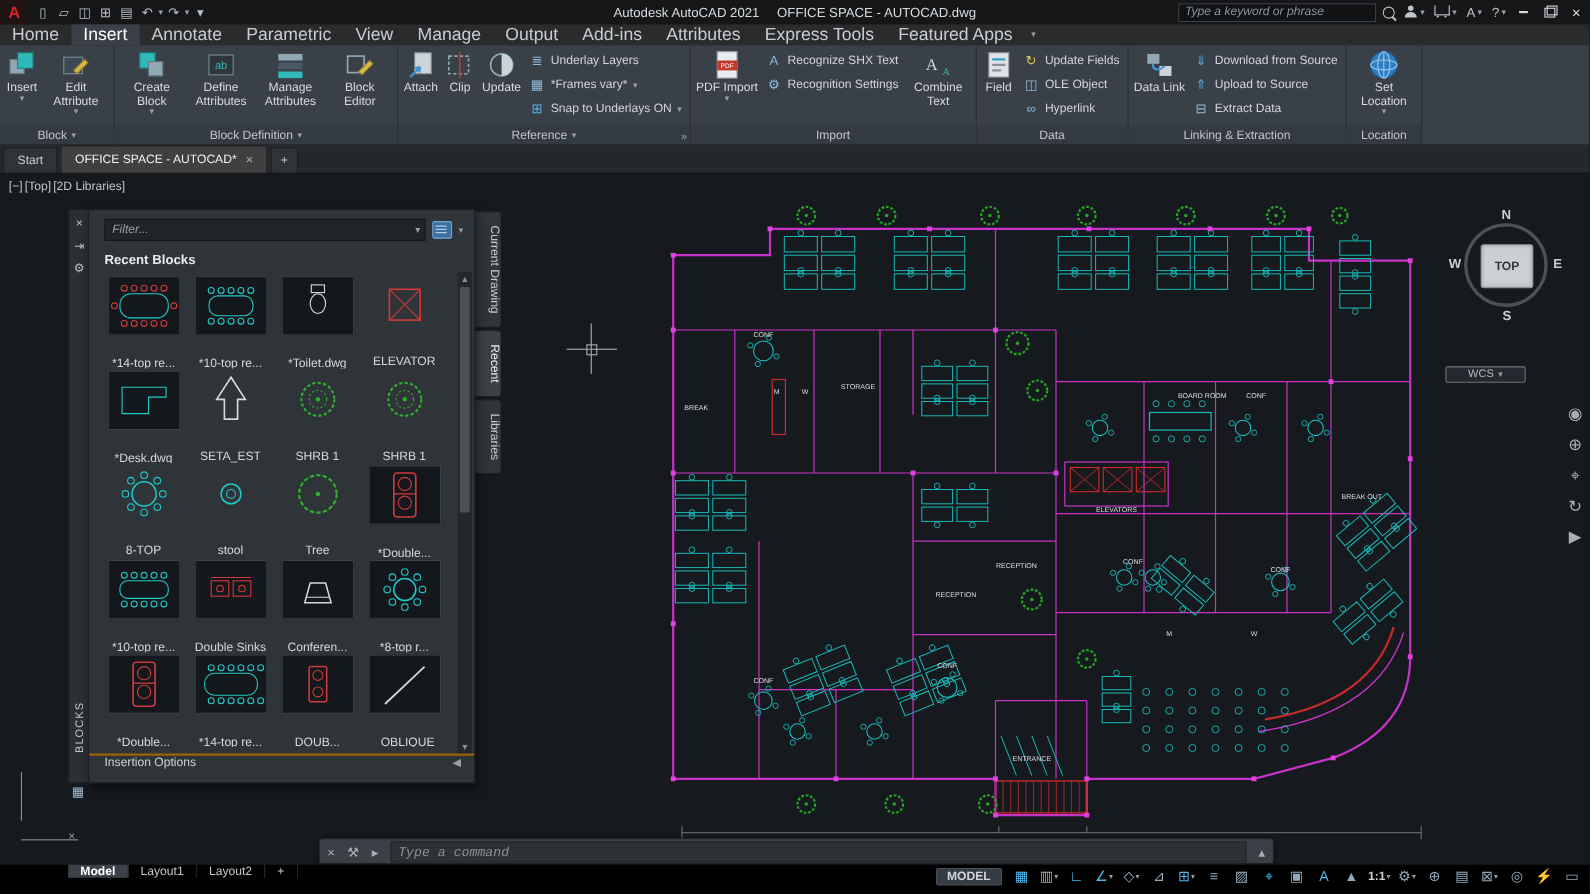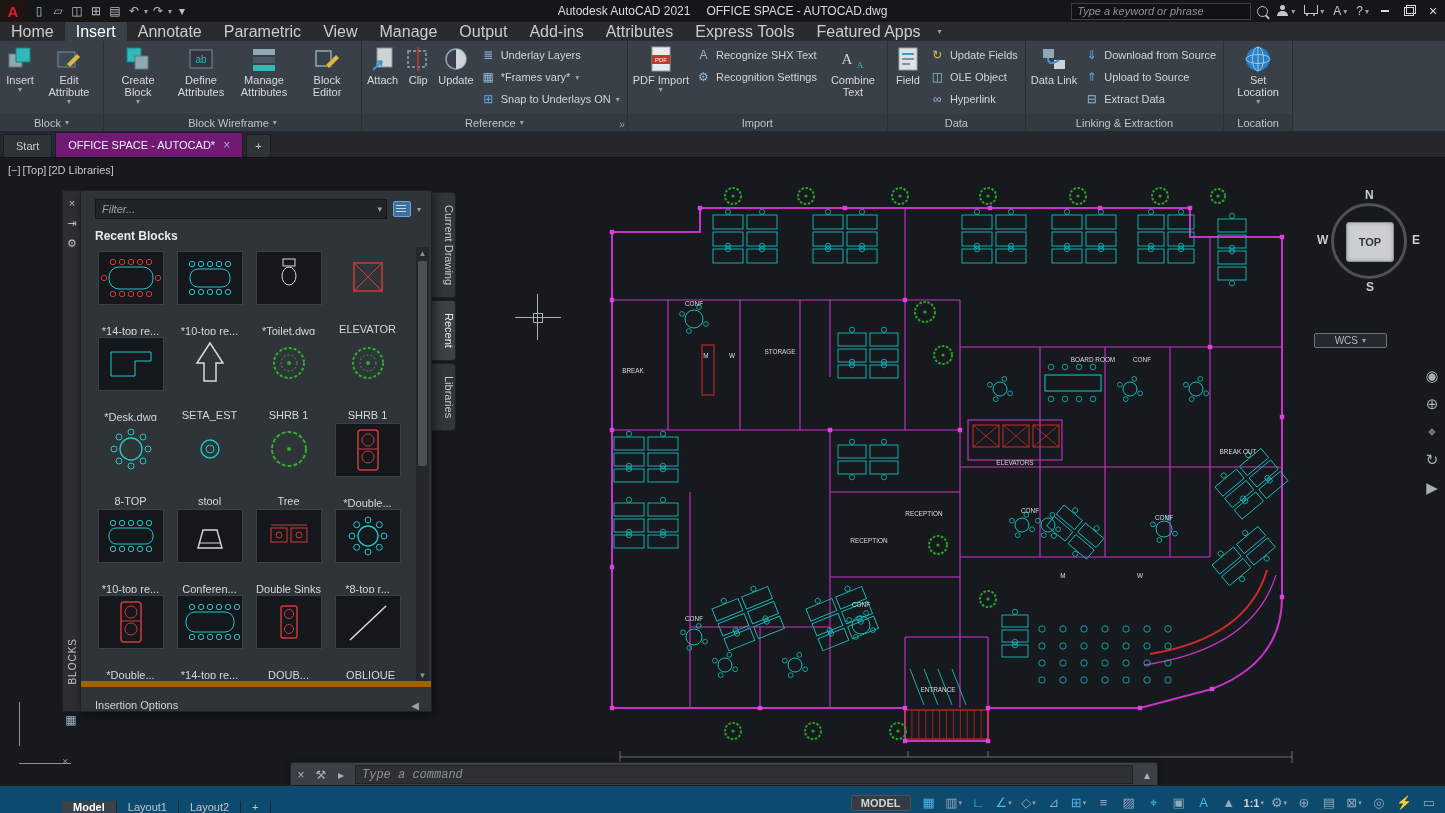--- a/index.html
+++ b/index.html
@@ -52,21 +52,21 @@
   .scol{display:flex;flex-direction:column;justify-content:flex-start;padding-top:1px}
   .smallbtn{height:22px;display:flex;align-items:center;gap:5px;padding:0 4px;border-radius:2px;white-space:nowrap}
   .sicon{width:15px;text-align:center;font-size:12px}
   .slabel{font-size:11px;color:#d0d4d8}
   .scaret{font-size:8px;color:#9aa0a6}
 
   
   #file-tabs{position:absolute;top:131px;left:0;right:0;height:26px;background:#24282d;display:flex;align-items:flex-end;z-index:47;border-bottom:1px solid #101214}
   .ftab{height:22px;display:flex;align-items:center;gap:8px;padding:0 12px;background:#2e3338;color:#c6cacd;
         border:1px solid #1b1f23;border-bottom:none;margin-left:3px;font-size:11px}
-  .ftab.active{background:#701a75;color:#ecf0f2;height:24px}
+  .ftab.active{background:#404040;color:#ecf0f2;height:24px}
   .ftab .x{color:#aab0b5;font-size:12px}
   .ftab.newtab{padding:0 8px;border-radius:2px}
 
   
   #canvas{position:absolute;top:157px;left:0;width:1445px;height:629px;background:#161a1e;overflow:hidden}
   #vplabel{position:absolute;left:8px;top:7px;color:#c2c6ca;font-size:11px;display:flex;gap:2px;z-index:5}
   #plan{position:absolute;left:0;top:0}
   
   #ch-h{position:absolute;left:515px;top:160px;width:46px;height:1px;background:#a9aeb2}
   #ch-v{position:absolute;left:537px;top:137px;width:1px;height:46px;background:#a9aeb2}
@@ -109,37 +109,37 @@
   #pal-title{font-size:12px;font-weight:bold;color:#e8eaec;padding:6px 0 4px 14px}
   #grid-wrap{flex:1;position:relative;overflow:hidden}
   #blocks-grid{position:absolute;left:10px;top:2px;display:grid;grid-template-columns:repeat(4,79px);grid-auto-rows:86px}
   .cell{display:flex;flex-direction:column;align-items:center;padding-top:2px}
   .thumb{width:64px;height:52px;display:flex;align-items:center;justify-content:center}
   .thumb.dark{background:#14181c;border:1px solid #3b4046}
   .cell-label{margin-top:20px;font-size:11px;color:#d4d8dc;max-width:76px;overflow:hidden;text-overflow:ellipsis;white-space:nowrap}
   #pal-scroll{position:absolute;right:2px;top:0;bottom:0;width:13px;background:#24282c}
   .sc-arrow{position:absolute;left:0;width:13px;height:12px;color:#8a9096;font-size:8px;display:flex;align-items:center;justify-content:center}
   #sc-thumb{position:absolute;left:2px;top:14px;width:9px;height:205px;background:#4a5056;border-radius:2px}
-  #pal-footer{height:24px;border-top:6px solid #a16207;display:flex;align-items:flex-end;padding:0 12px 0 14px;color:#cfd3d7;font-size:11px}
+  #pal-footer{height:24px;border-top:2px solid #a16207;display:flex;align-items:flex-start;padding:0 12px 0 14px;color:#cfd3d7;font-size:11px}
   #pal-footer .fcaret{margin-left:auto;color:#9aa0a6;font-size:10px}
   #side-tabs{position:absolute;left:430px;top:192px;width:26px;display:flex;flex-direction:column;z-index:19}
   .vtab{writing-mode:vertical-rl;background:#31363b;border:1px solid #1e2227;border-left:none;color:#c6cacd;font-size:11px;
         padding:12px 0;text-align:center;border-radius:0 4px 4px 0;margin-bottom:2px}
   .vtab.active{background:#3b4147;color:#e8ecef}
 
   
   #cmdbar{position:absolute;left:290px;top:762px;width:866px;height:23px;background:#3b4046;border:1px solid #24282c;border-radius:3px;
           display:flex;align-items:center;z-index:30;box-shadow:0 1px 5px rgba(0,0,0,.6)}
   .cmdbtn{width:20px;display:flex;align-items:center;justify-content:center;color:#aab0b5;font-size:12px}
   #cmd-input-wrap{flex:1;height:17px;background:#2d3136;margin:0 4px;display:flex;align-items:center;border:1px solid #212529}
   #cmd-input{flex:1;background:transparent;border:none;outline:none;color:#c9cdd1;font-size:12px;font-style:italic;padding:0 6px;font-family:"Liberation Mono",monospace}
   #cmd-input::placeholder{color:#8a9096;font-style:italic}
 
   
-  #statusbar{position:absolute;left:0;right:0;bottom:0;height:27px;background:#0c4a6e;display:flex;align-items:flex-end;z-index:40;border-top:1px solid #1b1f23}
+  #statusbar{position:absolute;left:0;right:0;bottom:0;height:27px;background:#000000;display:flex;align-items:flex-start;z-index:40;border-top:1px solid #1b1f23}
   #layout-tabs{display:flex;align-items:stretch;margin-left:62px}
   .ltab{display:flex;align-items:center;padding:0 11px;color:#c2c7cb;border-right:1px solid #23272b;font-size:11px}
   .ltab.active{background:#3b424a;color:#fff;font-weight:bold}
   #status-icons{margin-left:auto;display:flex;align-items:center;gap:1px;padding-right:4px}
   .stico{min-width:20px;height:21px;display:flex;align-items:center;justify-content:center;gap:1px;font-size:13px;color:#93a8ba;border-radius:2px;padding:0 2px}
   .stico.on{color:#4db5ec}
   .stico .stx{font-size:11px;font-weight:bold;color:#d0d4d8}
   .stico .sdd{font-size:7px;color:#9aa0a6}
   #model-btn{display:flex;align-items:center;margin-right:5px;padding:1px 9px;border:1px solid #4a5158;background:#343b42;
              color:#d0d4d8;font-size:11px;font-weight:bold;border-radius:2px;align-self:center}
@@ -276,21 +276,21 @@
           <div class="bicon">
             <svg width="28" height="28" viewBox="0 0 28 28">
               <rect x="3" y="6" width="15" height="15" fill="none" stroke="#8fa8b4" stroke-width="1.5"></rect>
               <polygon points="13,20 23,10 26,13 16,23" fill="#d8b84a" stroke="#9a7f2a"></polygon>
             </svg>
           </div>
           <div class="blabel">Block Editor</div>
         </div>
       </div>
       <div class="plabel">
-        <span>Block Wireframe</span>
+        <span>Block Definition</span>
         <span class="pcaret">▾</span>
       </div>
     </div>
     <div class="panel">
       <div class="pbody">
         <div class="bigbtn">
           <div class="bicon">
             <svg width="28" height="28" viewBox="0 0 28 28">
               <rect x="8" y="3" width="15" height="19" fill="#cdd4d8" stroke="#8a9196"></rect>
               <path d="M4,25 L13,16 M13,16 l-5,1 M13,16 l-1,5" stroke="#3f97d0" stroke-width="2" fill="none"></path>
@@ -1105,37 +1105,37 @@
               <circle cx="32" cy="39" r="2.7" fill="none" stroke="#21c7c7"></circle>
               <circle cx="41" cy="39" r="2.7" fill="none" stroke="#21c7c7"></circle>
               <circle cx="50" cy="39" r="2.7" fill="none" stroke="#21c7c7"></circle>
             </svg>
           </div>
           <div class="cell-label">*10-top re...</div>
         </div>
         <div class="cell">
           <div class="thumb dark">
             <svg width="64" height="52" viewBox="0 0 64 52">
-              <path d="M20,38 L44,38 L39,20 L25,20 Z" fill="none" stroke="#d5d9dc" stroke-width="1.4"></path>
-              <line x1="22" y1="33" x2="42" y2="33" stroke="#d5d9dc"></line>
-            </svg>
-          </div>
-          <div class="cell-label">Conferen...</div>
-        </div>
-        <div class="cell">
-          <div class="thumb dark">
-            <svg width="64" height="52" viewBox="0 0 64 52">
               <rect x="14" y="18" width="16" height="14" fill="none" stroke="#d03a3a"></rect>
               <rect x="34" y="18" width="16" height="14" fill="none" stroke="#d03a3a"></rect>
               <circle cx="22" cy="25" r="3" fill="none" stroke="#d03a3a"></circle>
               <circle cx="42" cy="25" r="3" fill="none" stroke="#d03a3a"></circle>
               <line x1="14" y1="15" x2="50" y2="15" stroke="#d03a3a"></line>
             </svg>
           </div>
           <div class="cell-label">Double Sinks</div>
+        </div>
+        <div class="cell">
+          <div class="thumb dark">
+            <svg width="64" height="52" viewBox="0 0 64 52">
+              <path d="M20,38 L44,38 L39,20 L25,20 Z" fill="none" stroke="#d5d9dc" stroke-width="1.4"></path>
+              <line x1="22" y1="33" x2="42" y2="33" stroke="#d5d9dc"></line>
+            </svg>
+          </div>
+          <div class="cell-label">Conferen...</div>
         </div>
         <div class="cell">
           <div class="thumb dark">
             <svg width="64" height="52" viewBox="0 0 64 52">
               <circle cx="32" cy="26" r="10" fill="none" stroke="#21c7c7" stroke-width="1.4"></circle>
               <circle cx="48.0" cy="26.0" r="3" fill="none" stroke="#21c7c7"></circle>
               <circle cx="43.3" cy="37.3" r="3" fill="none" stroke="#21c7c7"></circle>
               <circle cx="32.0" cy="42.0" r="3" fill="none" stroke="#21c7c7"></circle>
               <circle cx="20.7" cy="37.3" r="3" fill="none" stroke="#21c7c7"></circle>
               <circle cx="16.0" cy="26.0" r="3" fill="none" stroke="#21c7c7"></circle>

